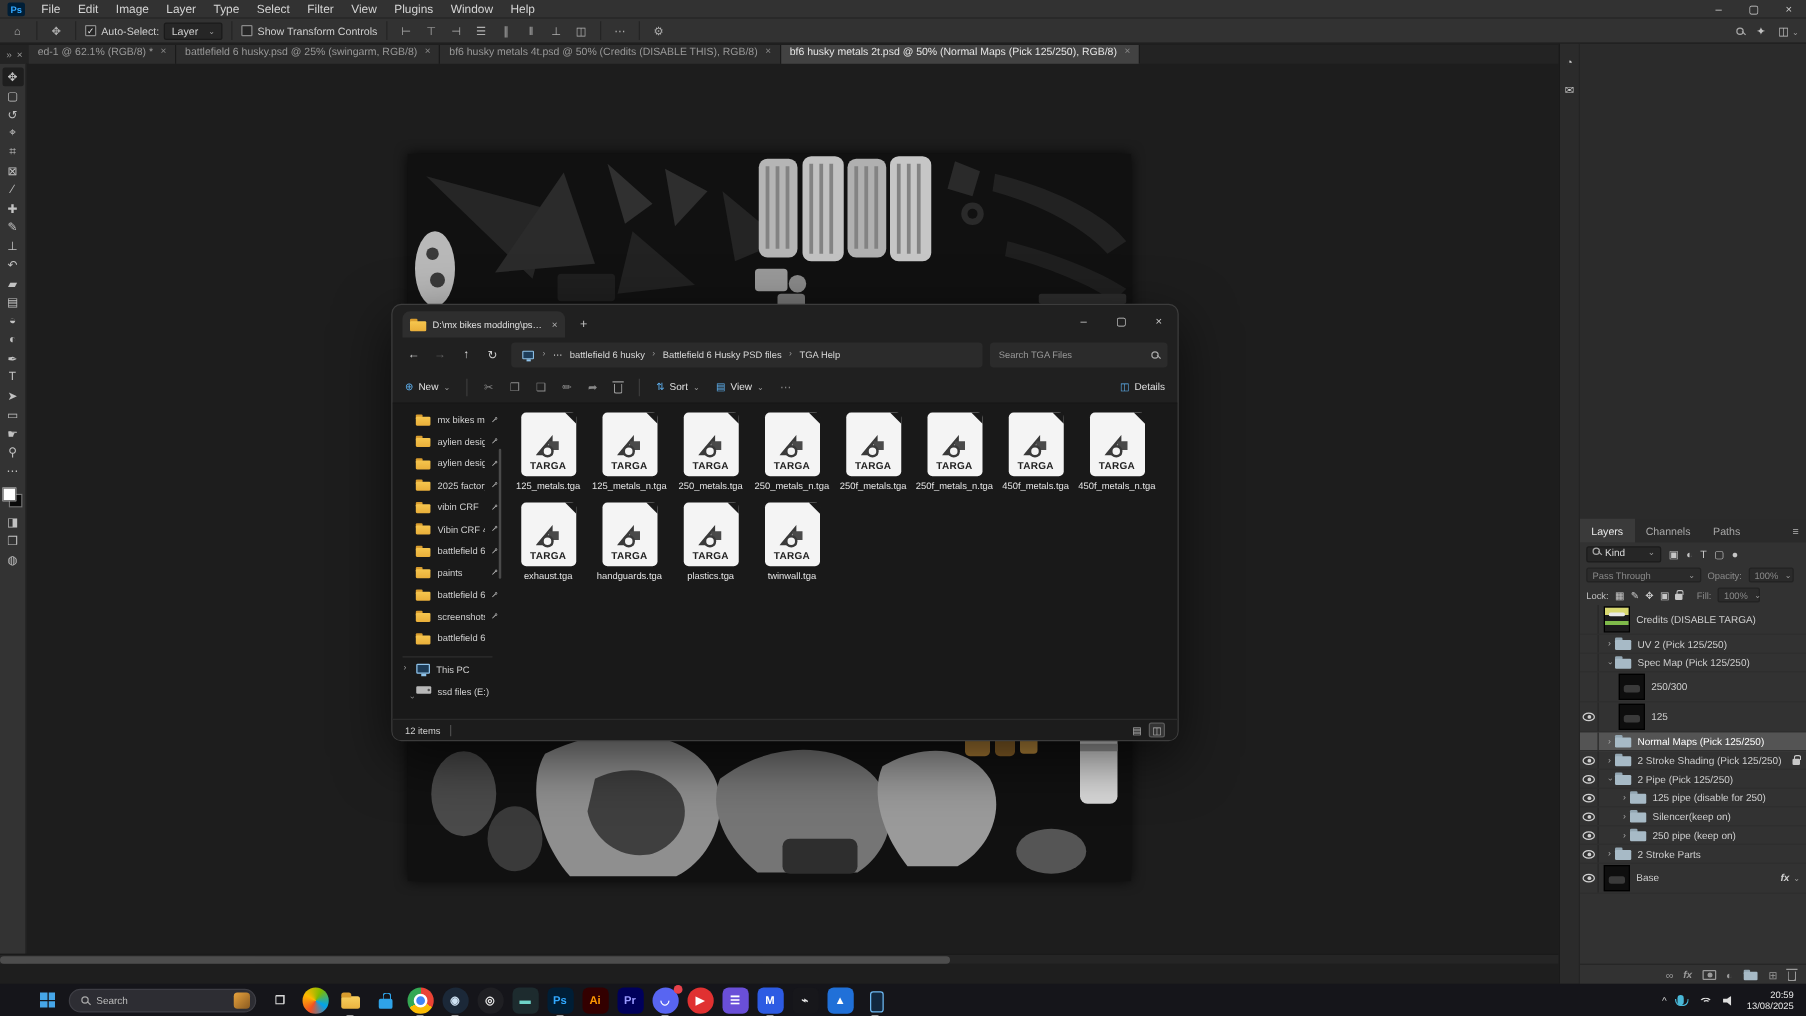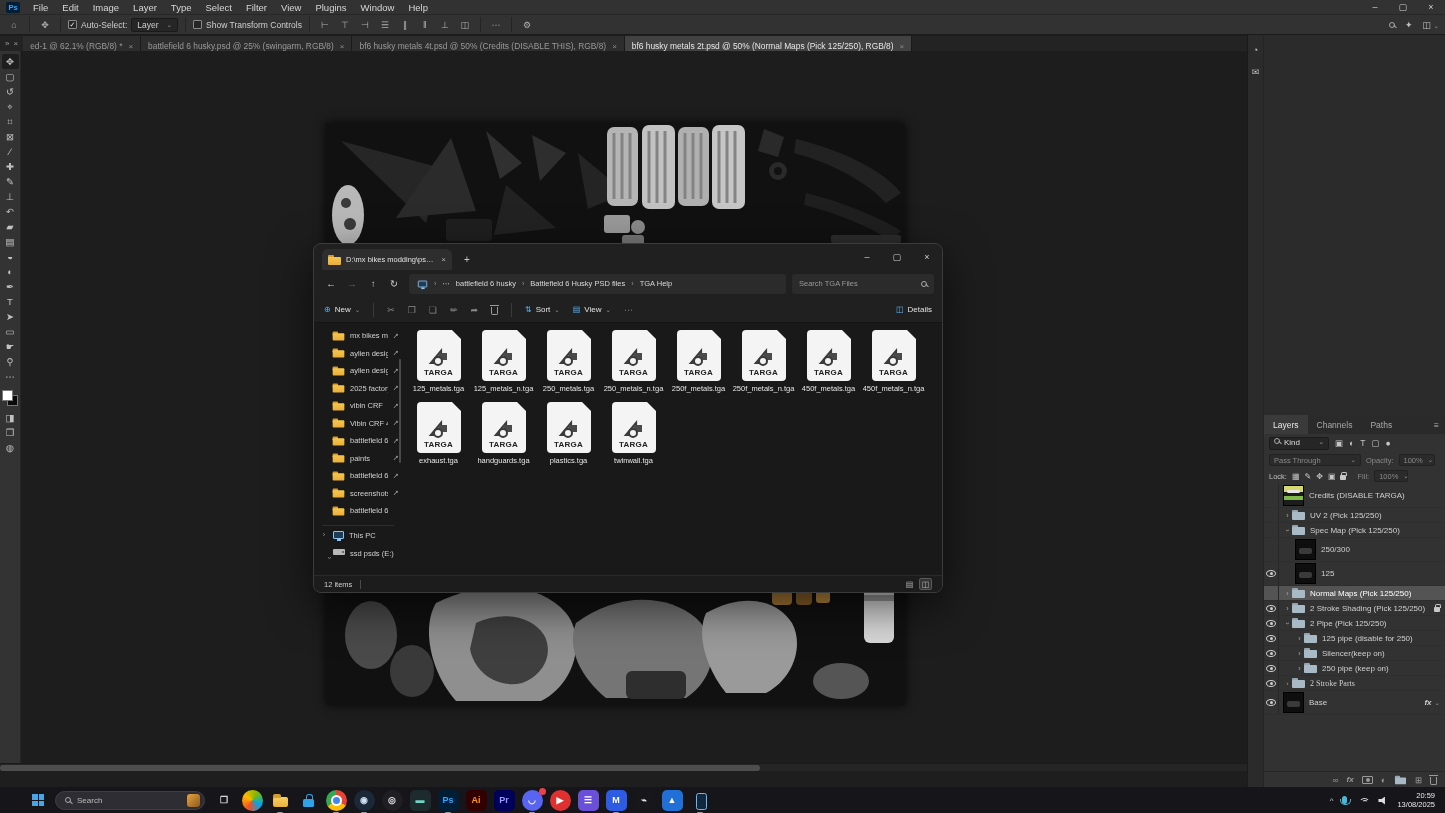--- a/index.html
+++ b/index.html
@@ -13,21 +13,21 @@
 .win-ctl{position:absolute;right:0;top:0;height:14px;display:flex;align-items:center;color:#cfcfcf;font-size:9px}
 .win-ctl span{width:28px;text-align:center}
 .ps-options{position:absolute;top:14px;left:0;right:0;height:21px;background:#323232;border-top:1px solid #272727;border-bottom:1px solid #1b1b1b;display:flex;align-items:center;font-size:8.5px;color:#cfcfcf;z-index:3}
 .ps-options .sep{width:1px;height:15px;background:#242424;margin:0 7px}
 .cb{width:9px;height:9px;border:1px solid #8a8a8a;background:#262626;display:inline-flex;align-items:center;justify-content:center;font-size:7px;color:#e8e8e8;border-radius:1px;margin-right:4px}
 .opt-dd{height:14px;background:#262626;border:1px solid #1a1a1a;border-radius:2px;display:flex;align-items:center;padding:0 5px;gap:8px;font-size:8.5px;margin-left:4px}
 .oicon{width:16px;text-align:center;color:#b0b0b0;font-size:9px}
 .ps-opt-right{position:absolute;right:6px;display:flex;align-items:center;gap:10px;color:#c0c0c0}
 .ps-tabsrow{position:absolute;top:36px;left:0;right:198px;height:15px;background:#232323;display:flex;align-items:stretch;z-index:3}
 .tab-gutter{display:flex;align-items:center;gap:4px;padding:0 5px;color:#9a9a9a;font-size:8px}
-.doc-tab{display:flex;align-items:flex-end;padding:0 7px;background:#2d2d2d;color:#999;font-size:8.4px;border-right:1px solid #1a1a1a;white-space:nowrap}
+.doc-tab{display:flex;align-items:flex-start;padding:0 7px;background:#2d2d2d;color:#999;font-size:8.4px;border-right:1px solid #1a1a1a;white-space:nowrap}
 .doc-tab.active{background:#424242;color:#e6e6e6}
 .doc-tab .x{margin-left:6px;color:#8a8a8a;font-size:8px}
 .ps-toolbar{position:absolute;top:51px;left:0;width:21px;bottom:42px;background:#333;border-right:1px solid #262626;display:flex;flex-direction:column;align-items:center;padding-top:3px;z-index:3}
 .tool{width:17px;height:15px;display:flex;align-items:center;justify-content:center;color:#c2c2c2;font-size:9.5px}
 .tool.sel{background:#1e1e1e;border-radius:2px}
 .swatches{position:relative;width:16px;height:16px;margin:6px 0 4px}
 .swatch-fg{position:absolute;left:0;top:0;width:11px;height:11px;background:#fff;border:1px solid #777;z-index:1}
 .swatch-bg{position:absolute;right:0;bottom:0;width:11px;height:11px;background:#0a0a0a;border:1px solid #777}
 
 
@@ -588,21 +588,21 @@
                 
                 
                 
               </span>
             </span>
           </div>
           <div class="lrow" data-icon="2 Stroke Parts">
             <span class="eyecol">
               <span class="eye"></span>
             </span>
-            <span class="lcontent" style="padding-left: 4px; font-family: Liberation Serif, serif;">
+            <span class="lcontent" style="padding-left: 4px;">
               <span class="lchev">›</span>
               <span class="fold"></span>
 
               <span class="lname">2 Stroke Parts</span>
               <span class="lright">
                 
                 
                 
               </span>
             </span>
@@ -772,21 +772,21 @@
           </div>
         <div class="side-div"></div>
         <div class="side-sys">
           <span class="schev">›</span>
           <span class="monitor"></span>
           <span>This PC</span>
         </div>
         <div class="side-sys">
           <span class="schev open">›</span>
           <span class="drive"></span>
-          <span>ssd psds (E:)</span>
+          <span>ssd files (E:)</span>
         </div>
         <span class="side-scroll"></span>
       </div>
       <div class="ex-files">
 
       <div class="file" data-icon="125_metals.tga">
             <span class="tga">
               <svg width="24" height="20" viewBox="0 0 24 20">
                 <path d="M4 15 L14 3 L14 15 Z" fill="none" stroke="#3a3a3a" stroke-width="2.2"></path>
                 <rect x="12" y="5" width="8" height="7" fill="#4a4a4a"></rect>

